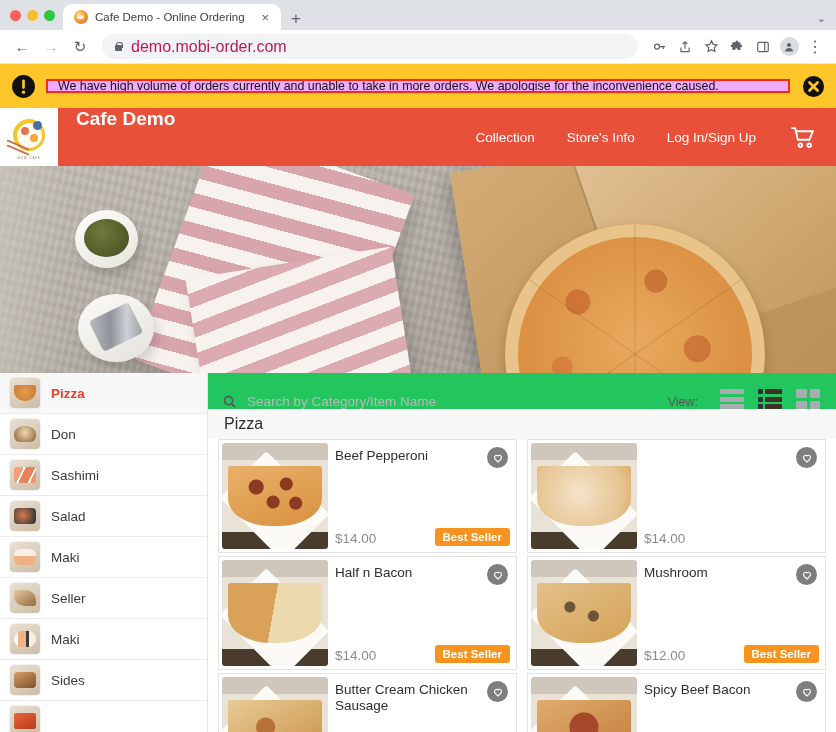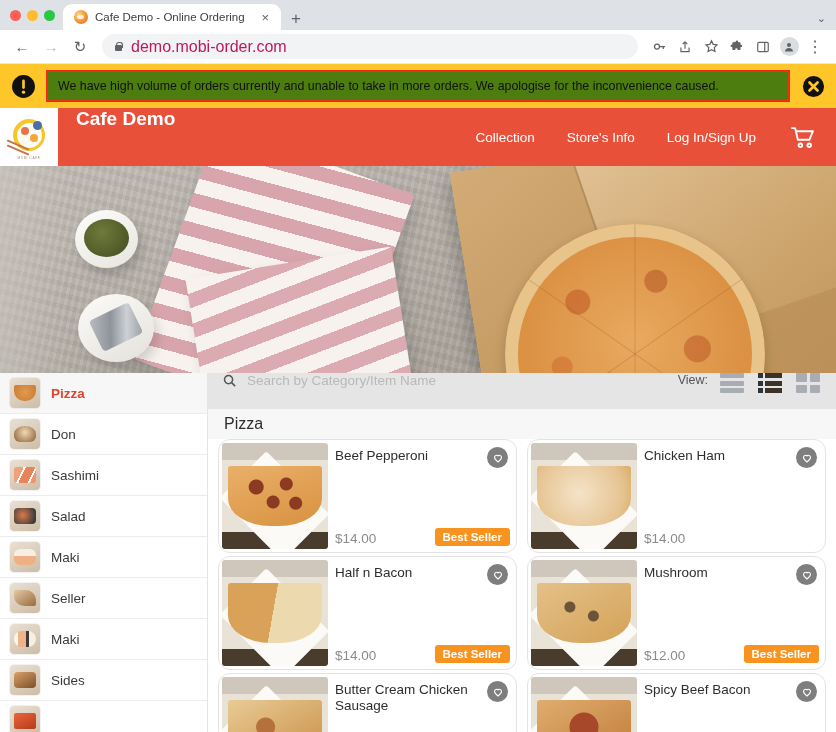--- a/index.html
+++ b/index.html
@@ -71,22 +71,22 @@
     display: flex; align-items: center; justify-content: center;
   }
 
   
   .alert {
     flex: 0 0 44px; background: #ffc629; display: flex; align-items: center;
     padding: 0 6px; gap: 6px;
   }
   .alert-ico { width: 34px; display: flex; align-items: center; justify-content: center; flex: 0 0 34px; }
   .alert-msg {
-    flex: 1; border: 2.5px solid #f32b13; background: #4d7c0f;
-    height: 32px; display: flex; align-items: center; padding: 0 10px;
+    flex: 1; border: 2.5px solid #f32b13; background: #f0abfc;
+    height: 14px; display: flex; align-items: center; padding: 0 10px;
     font-size: 12.4px; color: #111; white-space: nowrap; overflow: hidden;
   }
   .alert-close { width: 34px; display:flex; align-items:center; justify-content:center; flex: 0 0 34px; }
 
   
   .site-header {
     flex: 0 0 58px; background: #e8503a; display: flex; 
     position: relative;
   }
   .logo-box {
@@ -242,22 +242,22 @@
   .cat.active .cat-label { color: #e8402c; font-weight: bold; }
 
   .tooltip {
     position: absolute; left: 8px; bottom: 24px; background: #5c6670;
     color: #fff; font-size: 13px; padding: 7px 14px; border-radius: 5px;
     box-shadow: 0 2px 5px rgba(0,0,0,.25); white-space: nowrap;
   }
 
   .content { flex: 1; display: flex; flex-direction: column; min-width: 0; background: #fff; }
   .searchbar {
-    height: 36px; flex: 0 0 36px; display: flex; align-items: flex-start;
-    padding: 0 16px 0 14px; gap: 12px; background: #e5e5e5;
+    height: 36px; flex: 0 0 36px; display: flex; align-items: flex-end;
+    padding: 0 16px 0 14px; gap: 22px; background: #22c55e;
   }
   .search-wrap { flex: 1; display: flex; align-items: center; gap: 10px; }
   .search-input {
     border: none; outline: none; font-size: 13.5px; color: #555;
     background: transparent; flex: 1; font-family: "Liberation Sans", sans-serif;
   }
   .search-input::placeholder { color: #b9b9b9; }
   .view-label { font-size: 12.5px; color: #555; }
   .view-btns { display: flex; align-items: center; gap: 14px; }
   .vb { width: 24px; height: 20px; display: flex; flex-direction: column; justify-content: space-between; }
@@ -272,21 +272,21 @@
     height: 30px; flex: 0 0 30px; background: #f7f7f7;
     display: flex; align-items: center; padding: 0 16px;
     font-size: 16px; color: #2e2e2e;
   }
   .cards {
     flex: 1; overflow: hidden; padding: 0 10px;
     display: grid; grid-template-columns: 1fr 1fr; gap: 0 10px;
     align-content: start;
   }
   .card {
-    height: 114px; border: 1px solid #e3e3e3; border-radius: 12px;
+    height: 114px; border: 1px solid #e3e3e3; border-radius: 0;
     display: flex; position: relative; background: #fff;
     margin-bottom: 3px; overflow: hidden;
   }
   .card-img {
     width: 106px; height: 106px; flex: 0 0 106px; margin: 3px;
     border-radius: 3px; position: relative; overflow: hidden;
     background: linear-gradient(180deg, #cfc7bc 0 16%, #e9e2d6 16% 84%, #4a3c2c 84%);
   }
   .card-img .pz {
     position:absolute; left:6%; top:22%; width:88%; height:56%;
@@ -544,21 +544,20 @@
             <div class="badge">Best Seller</div>
           </div>
         </div>
 
         <div class="card">
           <div class="card-img">
             <div class="wrapp"></div>
             <div class="pz" style="background:radial-gradient(circle at 45% 45%,#f4e3c8,#e6c492 70%,#d8a85f)"></div>
           </div>
           <div class="card-body">
-            <div class="card-title">Chicken Ham</div>
             <div class="heart">
               <svg width="12" height="12" viewBox="0 0 24 24" fill="none" stroke="#fff" stroke-width="2.2">
                 <path d="M12 20s-7-4.6-7-9.3A4 4 0 0112 8a4 4 0 017 2.7C19 15.4 12 20 12 20z"></path>
               </svg>
             </div>
             <div class="card-price">$14.00</div>
           </div>
         </div>
 
         <div class="card">

